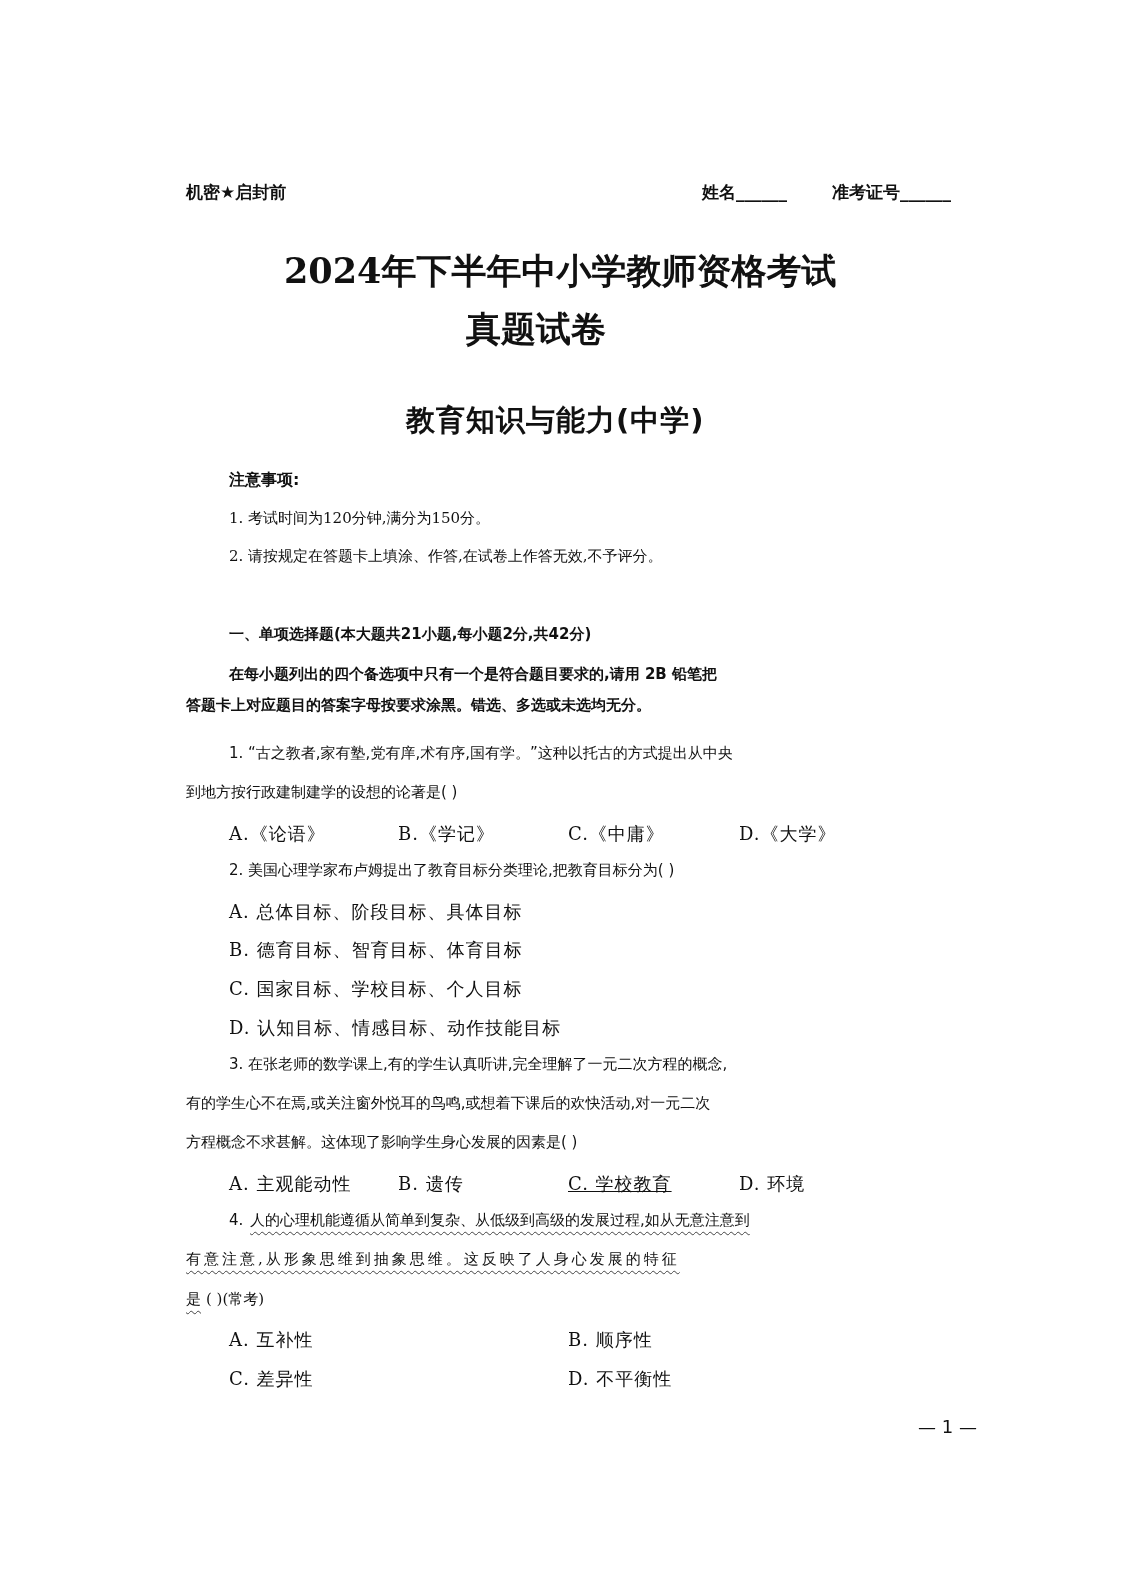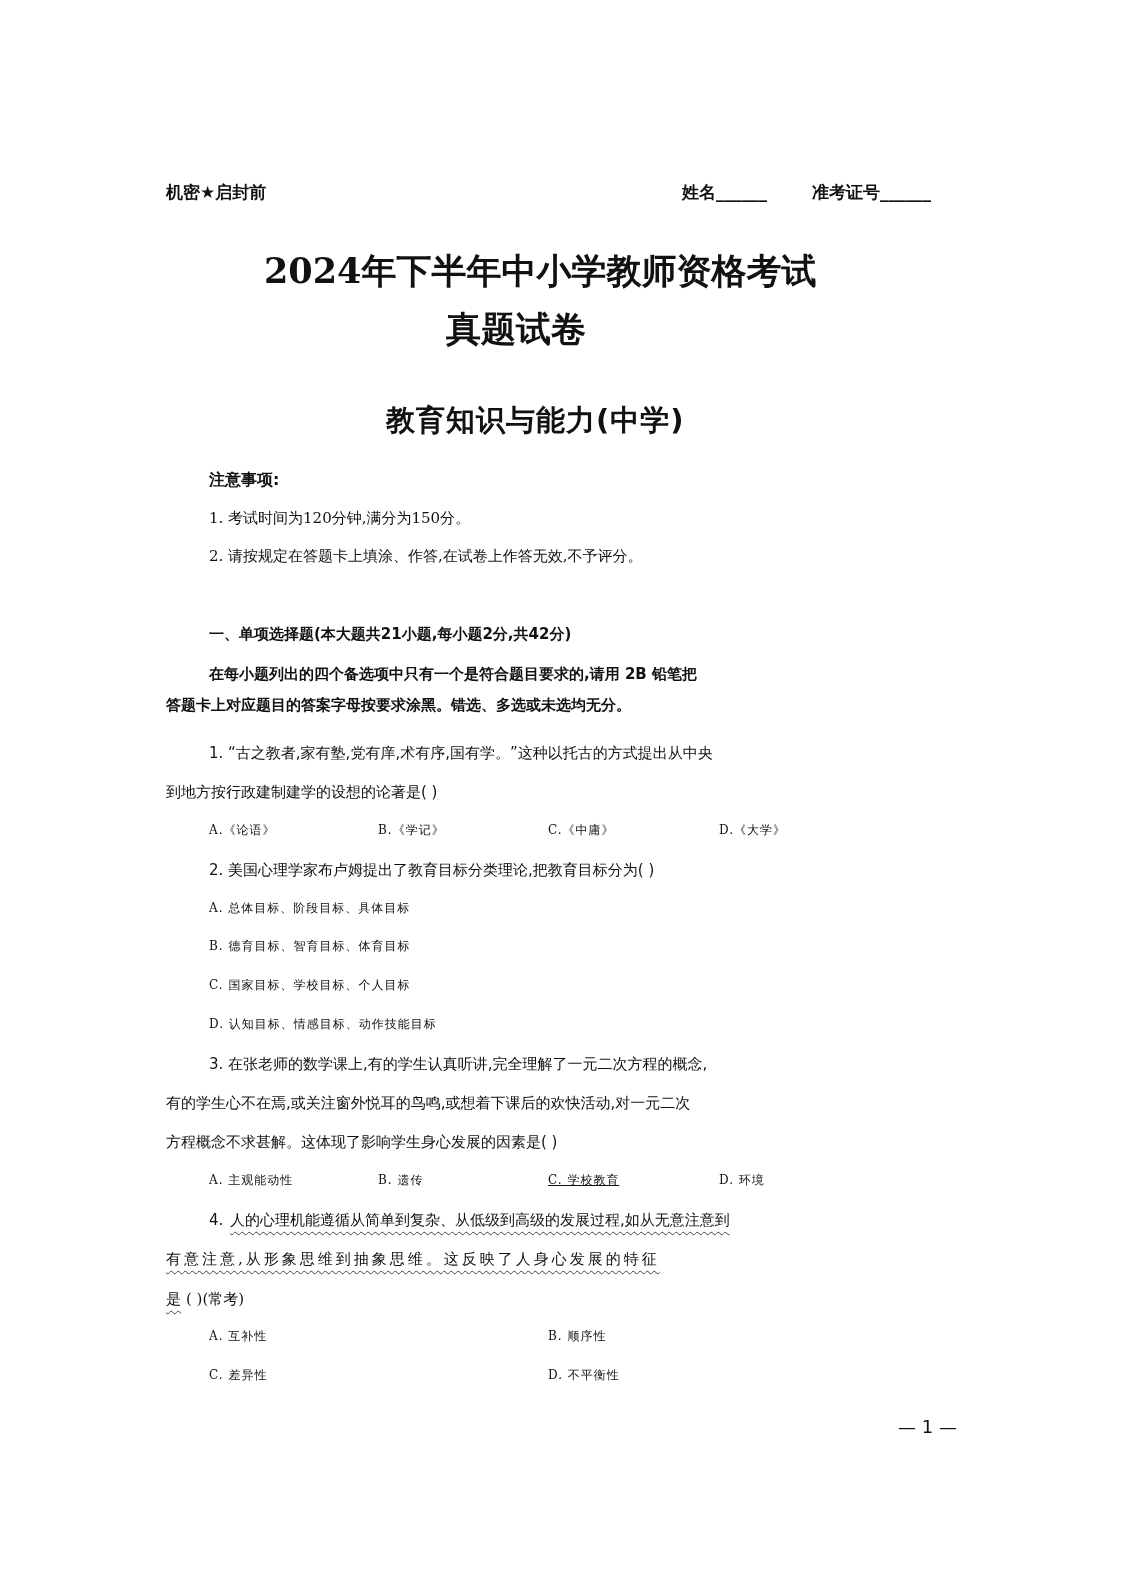--- a/index.html
+++ b/index.html
@@ -1,25 +1,25 @@
 <!DOCTYPE html>
 <html><head>
 <meta charset="utf-8">
 <style>
   html, body { margin:0; padding:0; background:#ffffff; }
   body { width:1128px; height:1571px; position:relative; overflow:hidden; color:#111; font-family:"DejaVu Serif", serif; }
-  .abs { position:absolute; white-space:nowrap; }
+  .abs { position:absolute; white-space:nowrap;margin-left:20px; }
   .sans { font-family:"DejaVu Sans", "Liberation Sans", sans-serif; }
   .serif { font-family:"DejaVu Serif", "Liberation Serif", serif;text-align:center; }
   .bold { font-weight:bold; }
   .hdr { font-size:17px; }
   .title { font-size:35px; font-weight:bold; letter-spacing:0px; }
   .subtitle { font-size:29px; letter-spacing:1px; }
   .body { font-size:15px; }
-  .opt { font-size:12px; letter-spacing:1px; }
+  .opt { font-size:18px; letter-spacing:1px; }
   .wavy { text-decoration: underline wavy #444; text-decoration-thickness:1px; text-underline-offset:6px; }
   .pageno { font-size:18px; }
 </style>
 </head>
 <body>
 
 <div class="abs sans bold hdr" style="left:166px; top:181px;">机密★启封前</div>
 <div class="abs sans bold hdr" style="left:682px; top:181px;">姓名______</div>
 <div class="abs sans bold hdr" style="left:812px; top:181px;">准考证号______</div>
 

